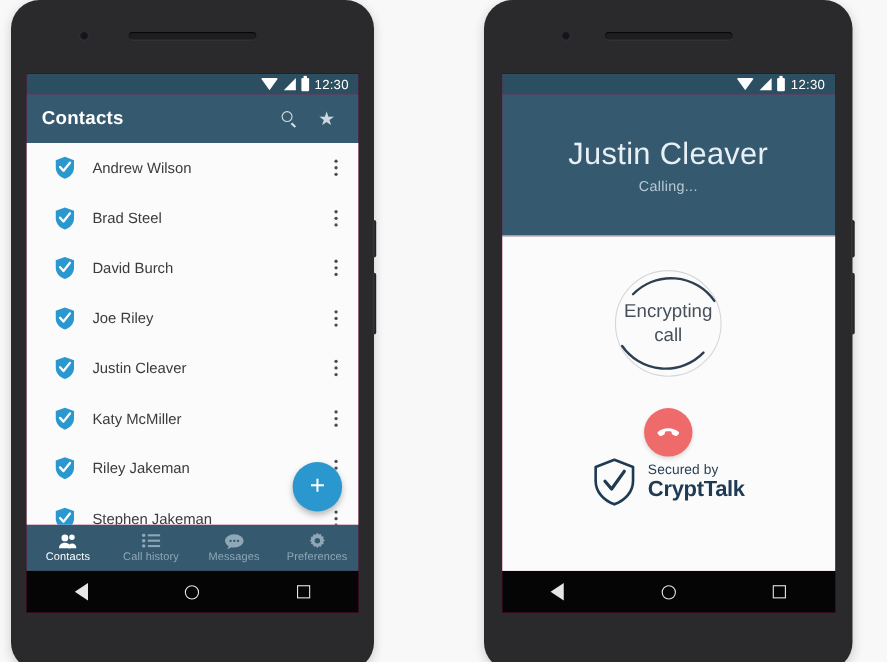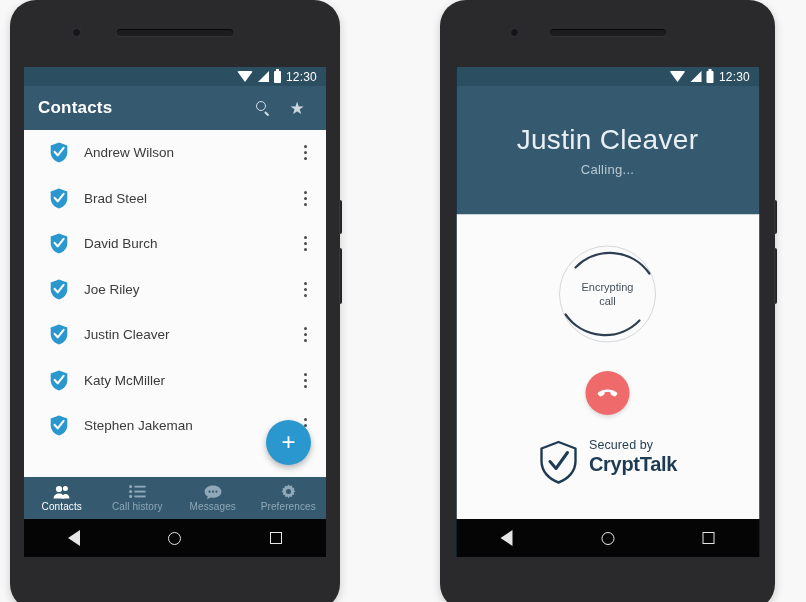--- a/index.html
+++ b/index.html
@@ -64,21 +64,21 @@
     background: linear-gradient(90deg,#3a3a3c,#1c1c1e);
     border-radius: 0 2px 2px 0;
   }
   .side-btn.a { top: 200px; height: 34px; }
   .side-btn.b { top: 248px; height: 56px; }
 
   
   .screen {
     position: absolute;
     left: 0; top: 0; right: 0; bottom: 0;
-    background: #0369a1;
+    background: #be185d;
     display: flex;
     flex-direction: column;
   }
 
   
   .statusbar {
     height: 19px;
     background: #2c4e61;
     display: flex;
     align-items: center;
@@ -308,38 +308,38 @@
     width: 116px; height: 116px;
     position: relative;
     display: flex;
     align-items: center;
     justify-content: center;
   }
   .spinner-wrap svg { position: absolute; left: 0; top: 0; }
   .spinner-text {
     position: relative;
     text-align: center;
-    font-size: 11px;
+    font-size: 17px;
     color: #46505a;
     line-height: 1.3;
     font-weight: 400;
   }
   .hangup {
     margin-top: 19px;
     width: 44px; height: 44px;
     border-radius: 50%;
     background: #ef6b6b;
     display: flex;
     align-items: center;
     justify-content: center;
     box-shadow: 0 2px 4px rgba(0,0,0,0.14);
   }
   .brand {
-    margin-top: 24px;
-    display: flex;
+    display: flex;
+    align-items: center;
     gap: 9px;
   }
   .brand-text { display: flex; flex-direction: column; line-height: 1; }
   .brand-top {
     font-size: 12.5px;
     color: #2b4257;
     font-weight: 400;
     letter-spacing: 0.1px;
     margin-bottom: 2px;
   }
@@ -443,20 +443,32 @@
                 <i></i>
                 <i></i>
               </span>
             </div>
             <div class="contact-row">
               <svg class="shield" viewBox="0 0 18 21">
                 <path d="M9 0.6 L17.3 3.6 L17.3 10.3 C17.3 15.4 13.8 18.9 9 20.6 C4.2 18.9 0.7 15.4 0.7 10.3 L0.7 3.6 Z" fill="#2b97cf"></path>
                 <path d="M4.6 9.9 L7.7 13.3 L13.6 5.9" fill="none" stroke="#ffffff" stroke-width="2.1" stroke-linecap="round" stroke-linejoin="round"></path>
               </svg>
               <span class="contact-name">Katy McMiller</span>
+              <span class="kebab">
+                <i></i>
+                <i></i>
+                <i></i>
+              </span>
+            </div>
+            <div class="contact-row">
+              <svg class="shield" viewBox="0 0 18 21">
+                <path d="M9 0.6 L17.3 3.6 L17.3 10.3 C17.3 15.4 13.8 18.9 9 20.6 C4.2 18.9 0.7 15.4 0.7 10.3 L0.7 3.6 Z" fill="#2b97cf"></path>
+                <path d="M4.6 9.9 L7.7 13.3 L13.6 5.9" fill="none" stroke="#ffffff" stroke-width="2.1" stroke-linecap="round" stroke-linejoin="round"></path>
+              </svg>
+              <span class="contact-name">Riley Jakeman</span>
               <span class="kebab">
                 <i></i>
                 <i></i>
                 <i></i>
               </span>
             </div>
             <div class="contact-row">
               <svg class="shield" viewBox="0 0 18 21">
                 <path d="M9 0.6 L17.3 3.6 L17.3 10.3 C17.3 15.4 13.8 18.9 9 20.6 C4.2 18.9 0.7 15.4 0.7 10.3 L0.7 3.6 Z" fill="#2b97cf"></path>
                 <path d="M4.6 9.9 L7.7 13.3 L13.6 5.9" fill="none" stroke="#ffffff" stroke-width="2.1" stroke-linecap="round" stroke-linejoin="round"></path>

